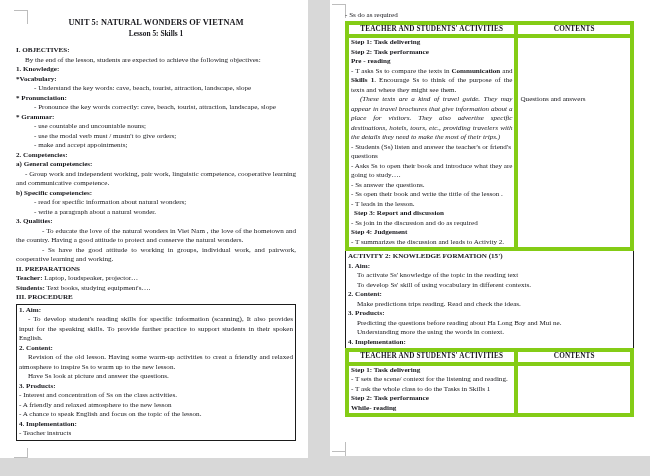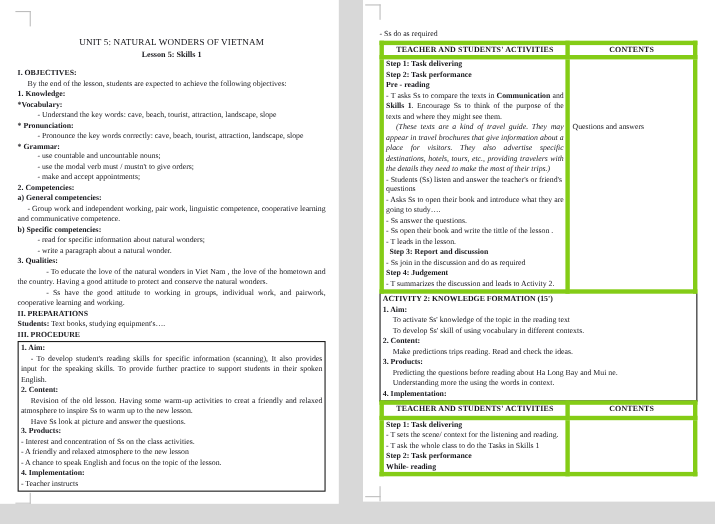--- a/index.html
+++ b/index.html
@@ -18,37 +18,36 @@
     background:#ffffff;
     overflow:hidden;
   }
   #page-left{left:0;top:0;width:308px;height:458px;}
   #page-right{left:330px;top:0;width:320px;height:456px;}
 
   .page-inner{
     position:absolute;
     left:0;top:0;right:0;bottom:0;
     padding:0;
-    margin-top:16px;
   }
 
   
   .cropmark{position:absolute;pointer-events:none;}
   .cropmark .h{position:absolute;background:#bdbdbd;height:1px;width:14px;}
   .cropmark .v{position:absolute;background:#bdbdbd;width:1px;height:14px;}
 
   
   .doc{
     font-size:7.1px;
     line-height:1.34;
     color:#17171c;
   }
   .ttl{
     text-align:center;
-    font-weight:normal;
+    font-weight:bold;
     font-size:8.3px;
     letter-spacing:.1px;
   }
   .sub{
     text-align:center;
     font-weight:bold;
     font-size:7.4px;
     margin-top:1px;
   }
   .b{font-weight:bold;}
@@ -125,20 +124,21 @@
       <p class="p b">a) General competencies:</p>
       <p class="p just ind1">- Group work and independent working, pair work, linguistic competence, cooperative learning and communicative competence.</p>
       <p class="p b">b) Specific competencies:</p>
       <p class="p ind3">- read for specific information about natural wonders;</p>
       <p class="p ind3">- write a paragraph about a natural wonder.</p>
       <p class="p b">3. Qualities:</p>
       <p class="p just" style="text-indent:26px;">- To educate the love of the natural wonders in Viet Nam , the love of the hometown and the country. Having a good attitude to protect and conserve the natural wonders.</p>
       <p class="p just" style="text-indent:26px;">- Ss have the good attitude to working in groups, individual work, and pairwork, cooperative learning and working.</p>
 
       <p class="p b">II. PREPARATIONS</p>
+      <p class="p"><span class="b">Teacher:</span><span> Laptop, loudspeaker, projector…</span></p>
       <p class="p"><span class="b">Students:</span><span>  Text books, studying equipment's….</span></p>
       <p class="p b">III. PROCEDURE</p>
 
       <div class="box">
         <p class="p b">1. Aim:</p>
         <p class="p just ind1">- To develop student's reading skills for specific information (scanning), It also provides input for the speaking skills. To provide further practice to support students in their spoken English.</p>
         <p class="p b">2. Content:</p>
         <p class="p just ind1">Revision of the old lesson. Having some warm-up activities to creat a friendly and relaxed atmosphere to inspire Ss to warm up to the new lesson.</p>
         <p class="p ind1">Have Ss look at picture and answer the questions.</p>
         <p class="p b">3. Products:</p>

